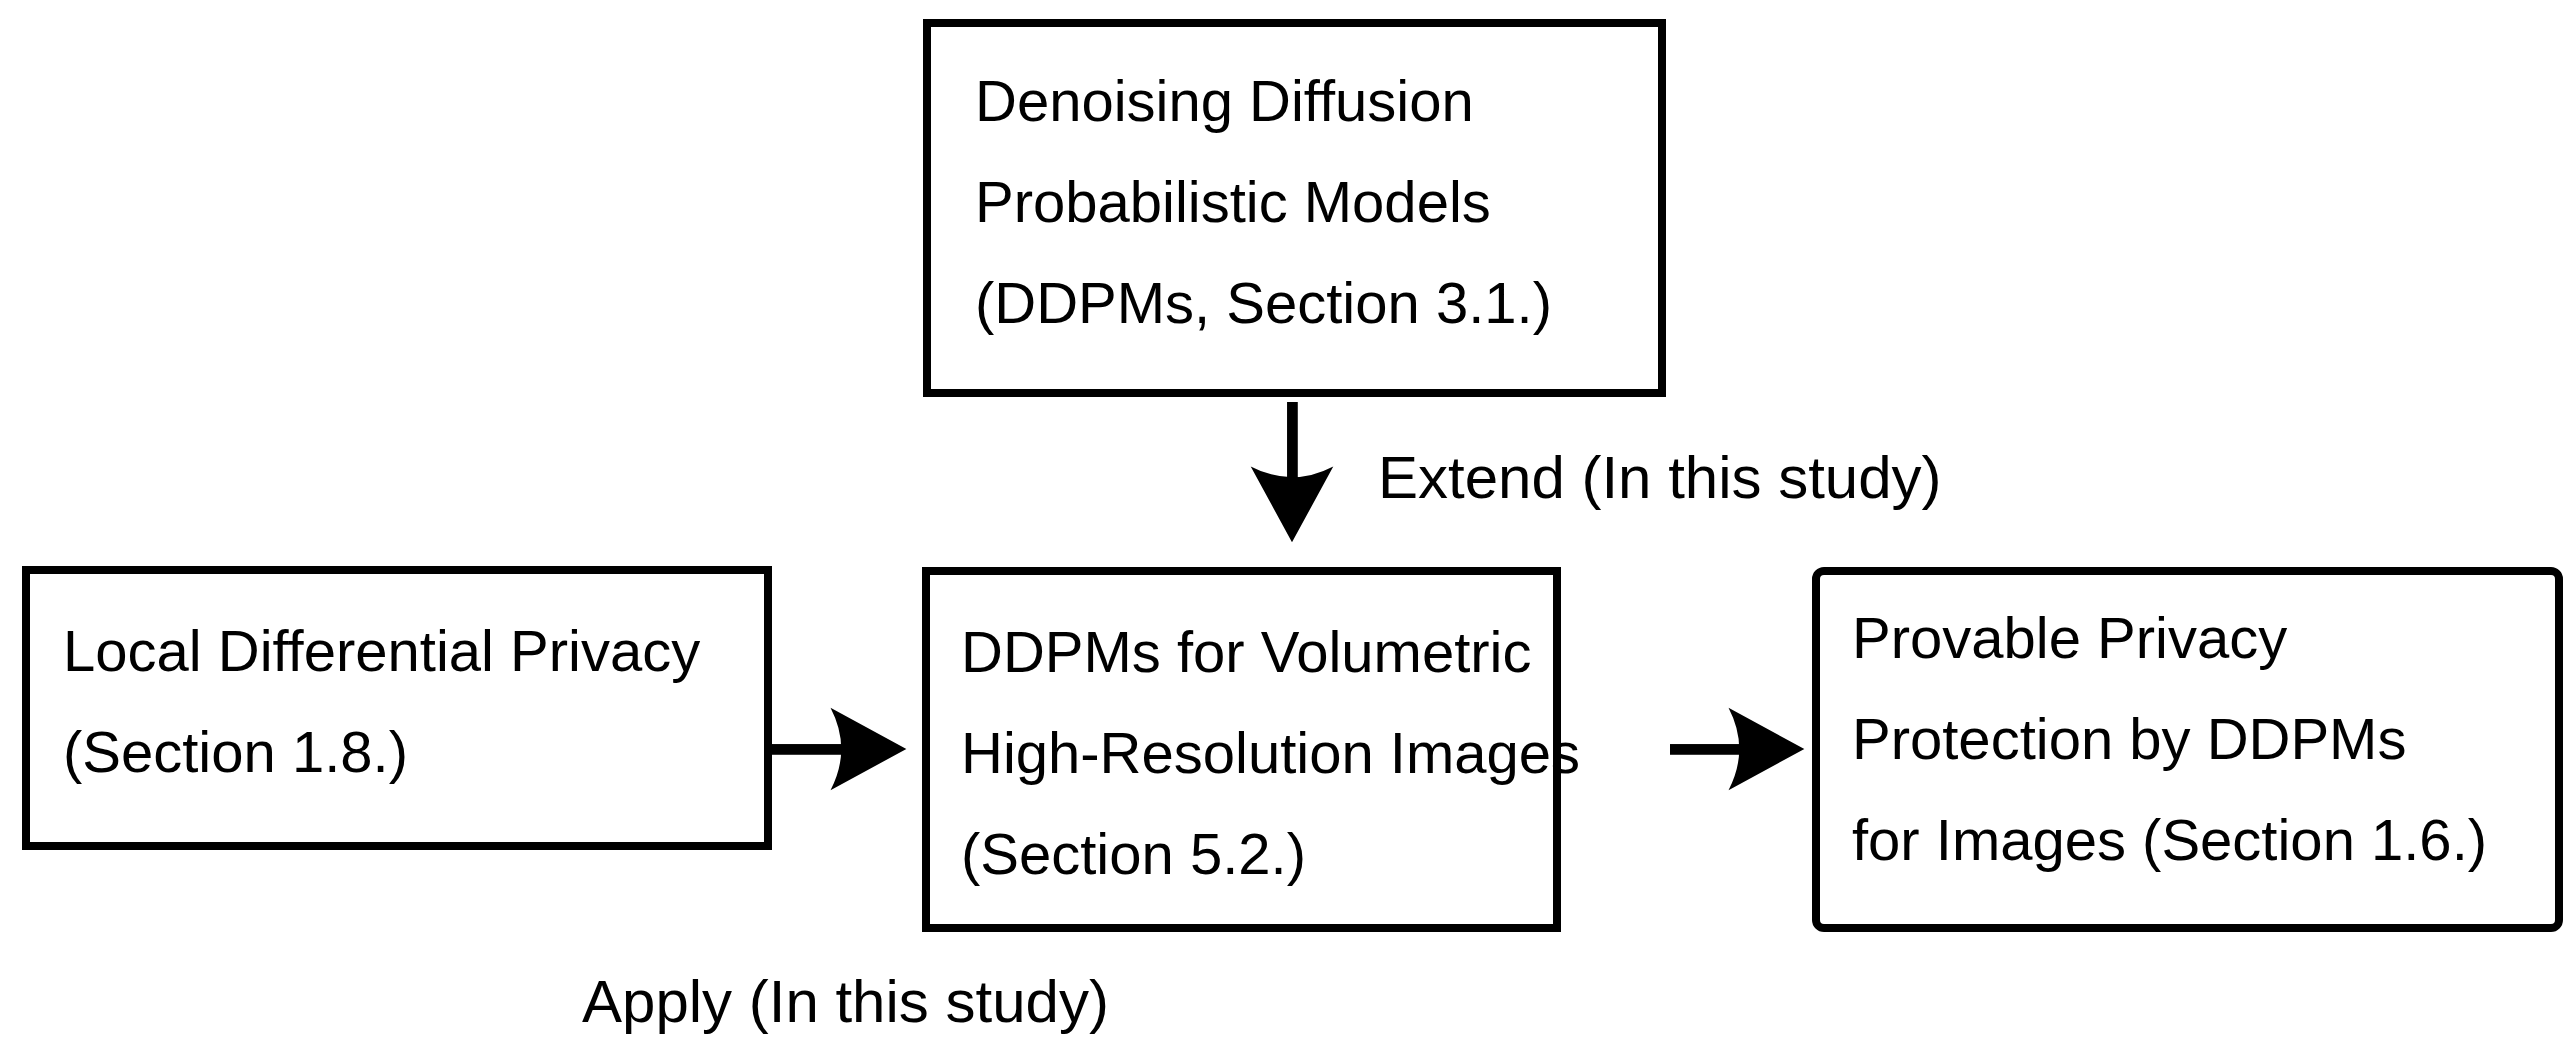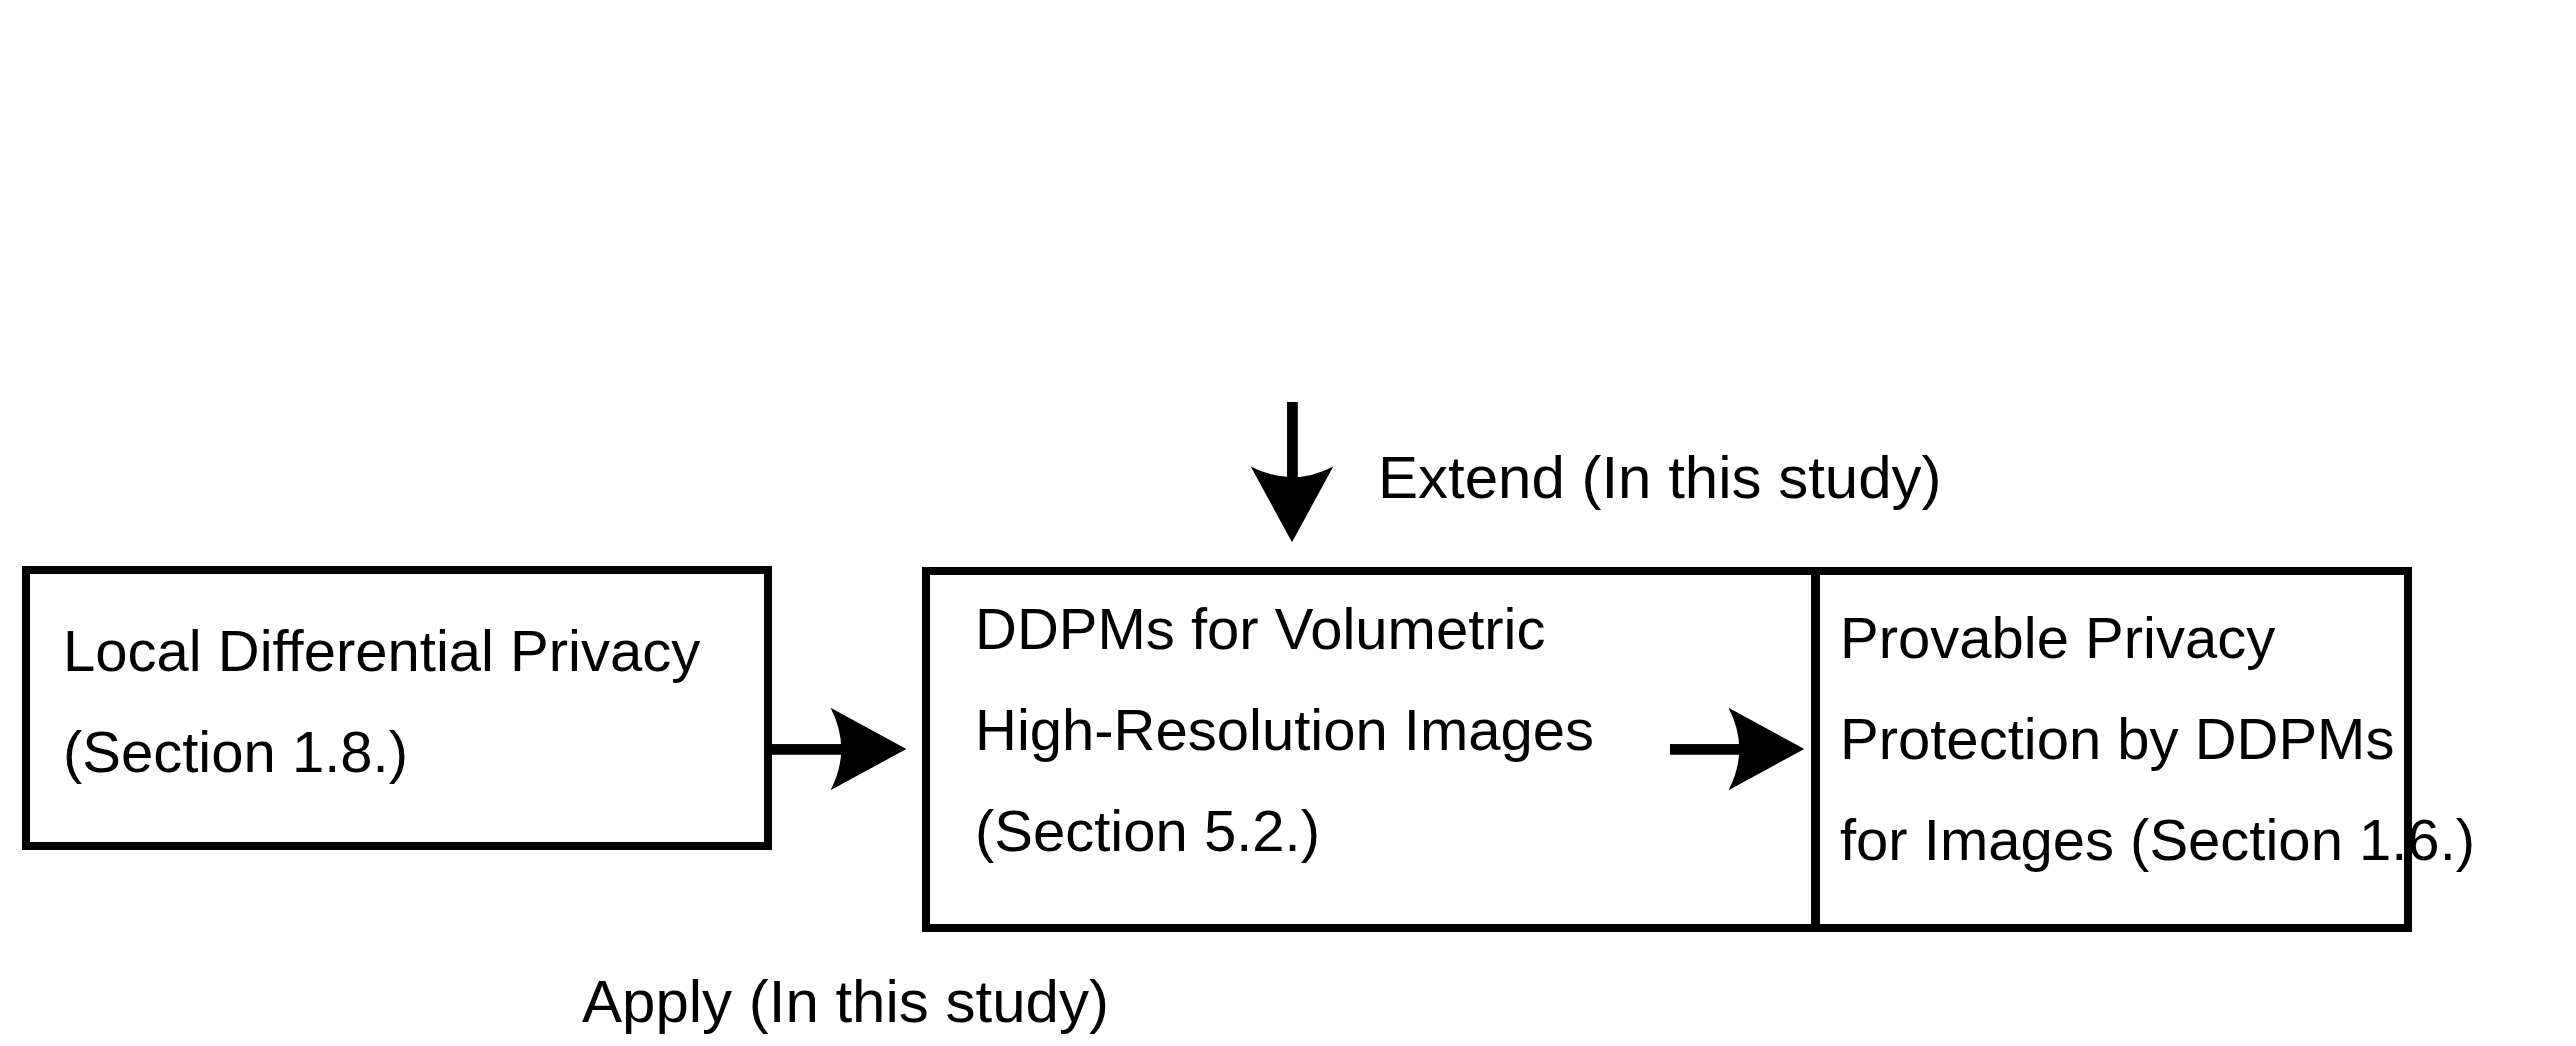--- a/index.html
+++ b/index.html
@@ -43,37 +43,44 @@
   .arrow {
     position: absolute;
   }
   .arrow svg { display: block; }
 
   
   #box-ddpms            { left: 923px; top: 19px;  width: 743px; height: 378px; padding-left: 44px; }
   #box-ddpms .text      { transform: translateY(-6.6px); }
   #box-local-dp         { left: 22px;   top: 566px; width: 750px; height: 284px; padding-left: 33px; }
   #box-local-dp .text   { transform: translateY(-6.6px); }
-  #box-volumetric       { left: 922px; top: 567px; width: 897px; height: 365px; padding-left: 45px; }
+  #box-volumetric       { left: 922px; top: 567px; width: 639px; height: 365px; padding-left: 31px; justify-content: flex-end; }
   #box-volumetric .text { transform: translateY(-20px); }
-  #box-provable         { left: 1812px; top: 567px; width: 600px; height: 365px; padding-left: 20px; }
+  #box-provable         { left: 1812px; top: 567px; width: 751px; height: 365px; padding-left: 32px; border-radius: 12px; }
   #box-provable .text   { transform: translateY(-10.7px); }
 
   #arrow-extend  { left: 1239px; top: 402px; }
   #arrow-apply   { left: 772px;  top: 706px; }
   #arrow-protect { left: 1670px; top: 706px; }
 
   #label-extend { left: 1378px; top: 441px; }
   #label-apply  { left: 582px;  top: 965px; }
 </style>
 </head>
 <body>
 
 <div id="stage">
 
+  <div class="box" id="box-ddpms">
+    <div class="text">
+      <div class="line">Denoising Diffusion</div>
+      <div class="line">Probabilistic Models</div>
+      <div class="line">(DDPMs, Section 3.1.)</div>
+    </div>
+  </div>
 
   <div class="arrow" id="arrow-extend">
     <svg width="106" height="142" viewBox="0 0 128 172" xmlns="http://www.w3.org/2000/svg">
       <rect x="58" y="0" width="13" height="102" fill="#000000"></rect>
       <path d="M 64 170 L 14 78 Q 64 104 114 78 Z" fill="#000000"></path>
     </svg>
   </div>
   <div class="arrow-label" id="label-extend">Extend (In this study)</div>
 
   <div class="box" id="box-local-dp">

